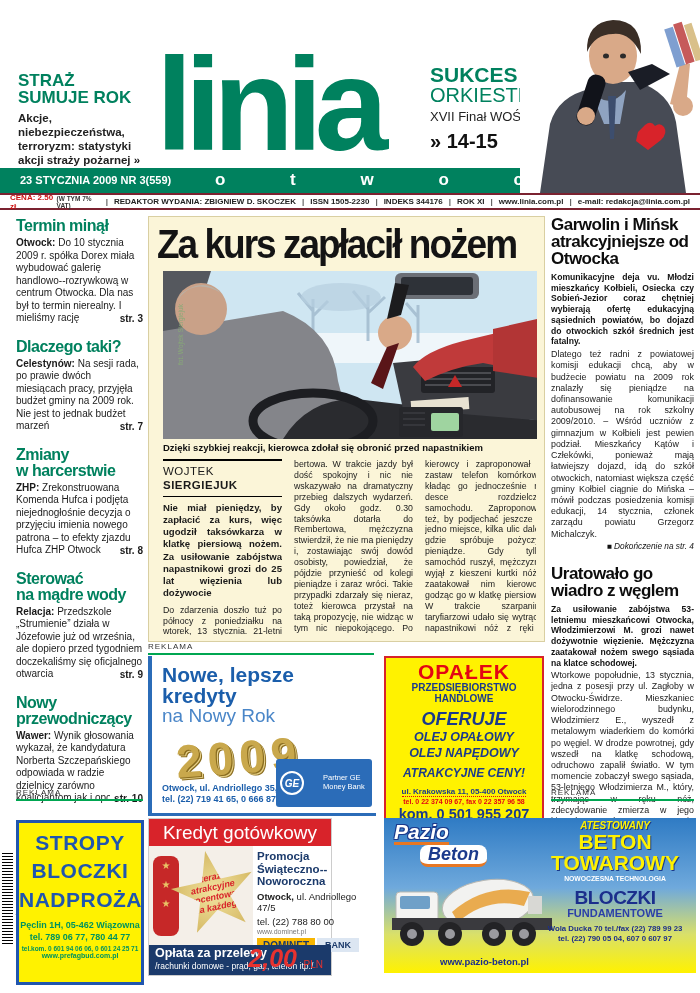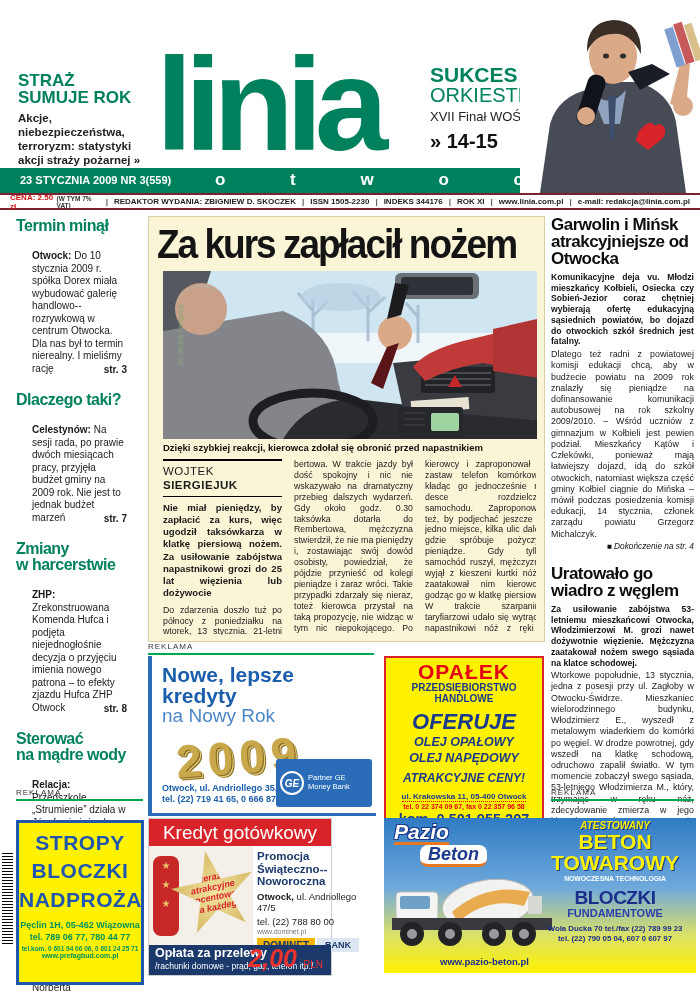--- a/index.html
+++ b/index.html
@@ -29,21 +29,21 @@
   .infobar .vat{font-size:6.5px;margin-left:3px;color:#333;}
   .infobar ul{display:flex;list-style:none;margin:0;padding:0;}
   .infobar li{margin-left:6px;white-space:nowrap;}
   .infobar li::before{content:"|";margin-right:6px;color:#555;}
   .hero-man{right:0;top:4px;width:180px;height:189px;z-index:5;}
 
   
   .leftcol{left:16px;top:218px;width:127px;}
   .litem{margin-bottom:13px;position:relative;}
   .litem h3{margin:0 0 3px 0;color:#00815E;font-size:16px;line-height:1.0;white-space:pre-line;letter-spacing:-.5px;}
-  .litem p{margin:16px;font-size:10px;line-height:1.25;color:#1a1a1a;position:relative;padding-bottom:1px;}
+  .litem p{margin:0;font-size:10px;line-height:1.25;color:#1a1a1a;position:relative;padding-bottom:1px;}
   .litem .tag{font-weight:bold;}
   .litem .pg{position:absolute;right:0;bottom:0;font-weight:bold;background:#fff;padding-left:4px;}
 
   .reklama{font-size:8px;letter-spacing:1px;color:#333;border-bottom:2px solid #00A651;padding-bottom:2px;}
 
   
   .mainbox{left:148px;top:216px;width:397px;height:426px;background:#FBF5D8;border:1px solid #D9CFA2;}
   .headline{margin:4px 8px 2px;font-size:37px;font-weight:bold;letter-spacing:-2px;color:#141414;
             transform:scaleY(1.12);transform-origin:left top;white-space:nowrap;}
   .photo{position:relative;margin:8px 7px 0 14px;height:168px;background:#CFE6F2;overflow:hidden;}
@@ -72,27 +72,27 @@
          border-bottom:3px solid #2B6CB8;padding:8px 6px 4px 10px;position:absolute;}
   .ge-h1{color:#1B5EAB;font-weight:bold;font-size:21px;line-height:1;}
   .ge-h2{color:#4A86C8;font-size:19px;line-height:1.05;}
   .ge-year{color:#C9A84C;font-weight:bold;font-size:46px;letter-spacing:6px;margin:2px 0 0 14px;
            text-shadow:1px 1px 0 #8a6d20,2px 2px 0 #e8d28a,3px 3px 0 #8a6d20;transform:rotate(-4deg);}
   .ge-addr{position:absolute;left:10px;bottom:8px;color:#1B5EAB;font-weight:bold;font-size:9px;line-height:1.2;}
   .ge-badge{position:absolute;right:4px;bottom:6px;width:96px;height:48px;background:#2B6CB8;border-radius:3px;
             color:#fff;display:flex;align-items:center;padding:2px 4px;}
   .ge-circle{width:24px;height:24px;border:2px solid #fff;border-radius:50%;display:flex;align-items:center;
              justify-content:center;font-size:10px;font-style:italic;font-weight:bold;flex:0 0 auto;}
-  .ge-part{font-size:7.5px;line-height:1.15;margin-left:4px;}
+  .ge-part{font-size:7.5px;line-height:1.15;margin-left:19px;}
 
   .opalek{left:384px;top:656px;width:160px;height:192px;background:#FFF200;border:2px solid #D8232A;
           text-align:center;padding-top:3px;position:absolute;}
   .op-name{color:#E30613;font-weight:bold;font-size:21px;letter-spacing:1px;line-height:1;}
   .op-sub{color:#1B3A8C;font-weight:bold;font-size:10px;}
-  .op-of{color:#1B3A8C;font-weight:bold;font-style:italic;font-size:22px;margin-top:5px;}
+  .op-of{color:#1B3A8C;font-weight:bold;font-style:italic;font-size:18px;margin-top:5px;}
   .op-l{color:#1B3A8C;font-weight:bold;font-style:italic;font-size:12.5px;line-height:1.25;}
   .op-c{color:#1B3A8C;font-weight:bold;font-style:italic;font-size:12px;margin-top:5px;}
   .op-addr{color:#1B3A8C;font-weight:bold;font-size:8px;margin-top:6px;border-bottom:1px dotted #E30613;display:inline-block;}
   .op-tel{color:#E30613;font-weight:bold;font-size:7px;}
   .op-kom{color:#1B3A8C;font-weight:bold;font-size:14.5px;margin-top:1px;}
 
   .stropy{left:16px;top:820px;width:128px;height:165px;background:#FFF200;border:3px solid #2056AE;
           text-align:center;padding-top:6px;position:absolute;}
   .st-l{color:#2056AE;font-weight:bold;font-size:21px;line-height:1.35;letter-spacing:.5px;}
   .st-a{color:#00935E;font-weight:bold;font-size:9px;margin-top:6px;line-height:1.3;}

